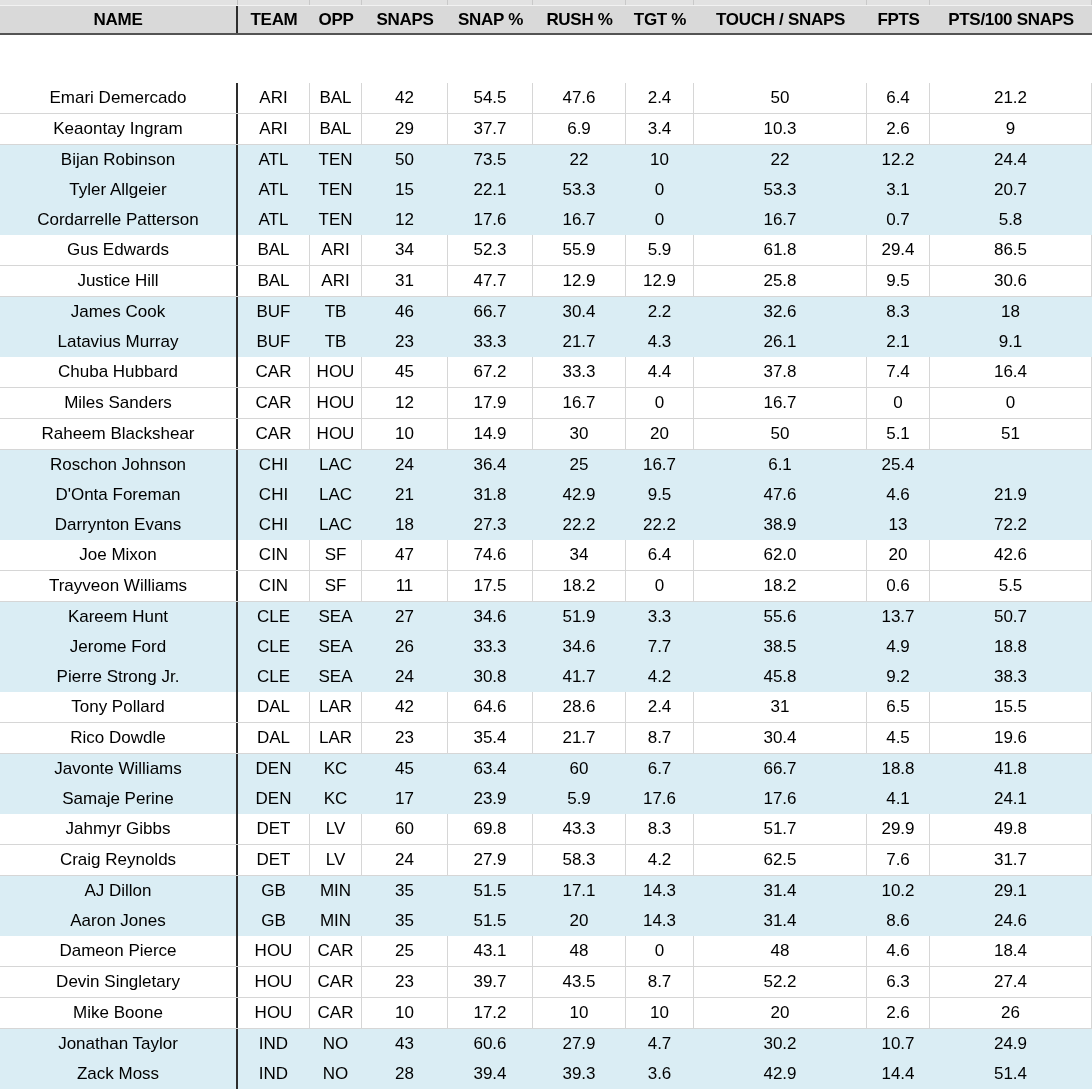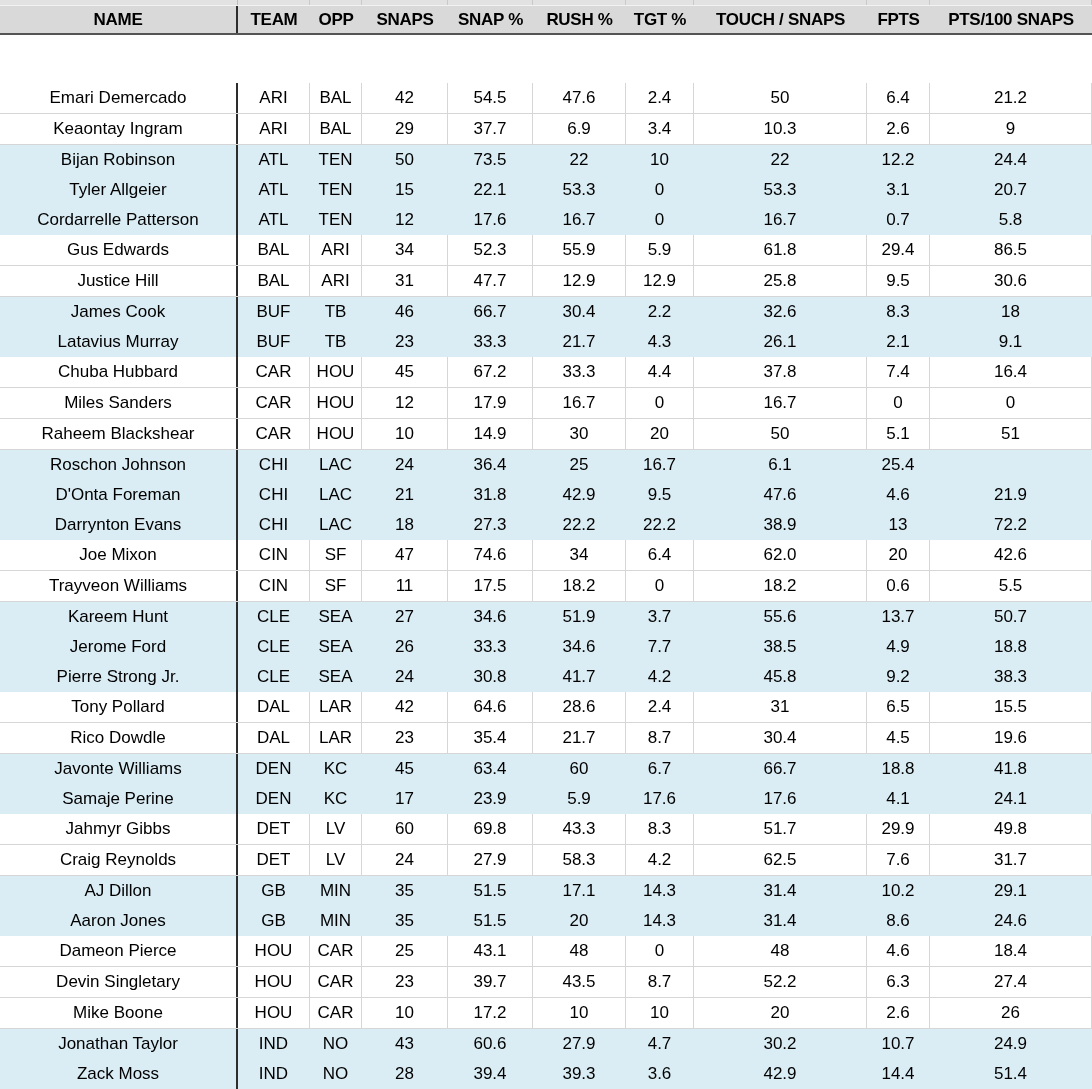--- a/index.html
+++ b/index.html
@@ -274,21 +274,21 @@
         <div class="cell">0.6</div>
         <div class="cell">5.5</div>
       </div>
       <div class="grid-row row blue">
         <div class="cell">Kareem Hunt</div>
         <div class="cell">CLE</div>
         <div class="cell">SEA</div>
         <div class="cell">27</div>
         <div class="cell">34.6</div>
         <div class="cell">51.9</div>
-        <div class="cell">3.7</div>
+        <div class="cell">3.3</div>
         <div class="cell">55.6</div>
         <div class="cell">13.7</div>
         <div class="cell">50.7</div>
       </div>
       <div class="grid-row row blue">
         <div class="cell">Jerome Ford</div>
         <div class="cell">CLE</div>
         <div class="cell">SEA</div>
         <div class="cell">26</div>
         <div class="cell">33.3</div>

